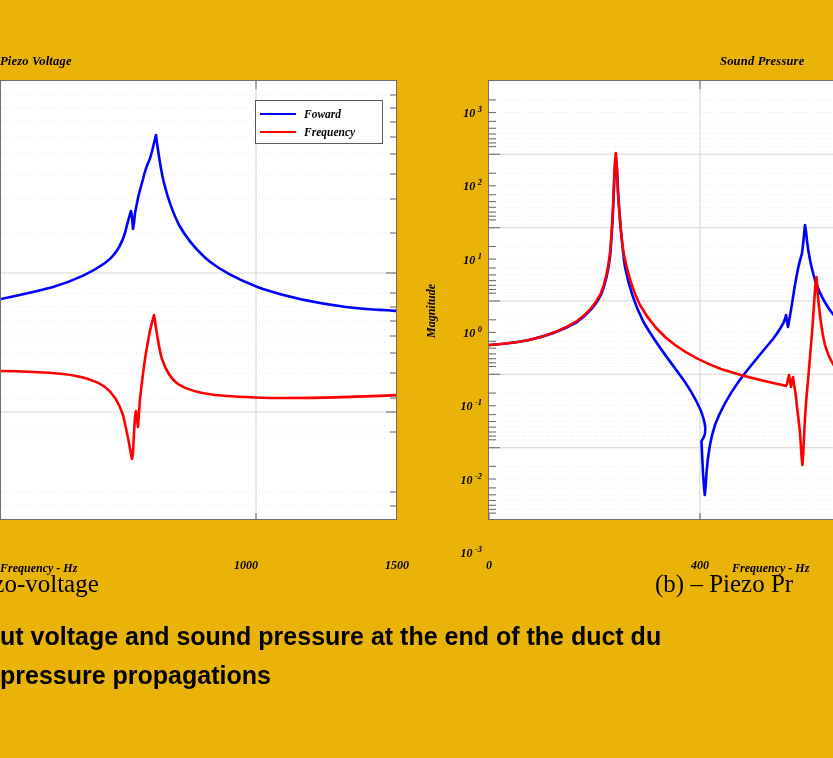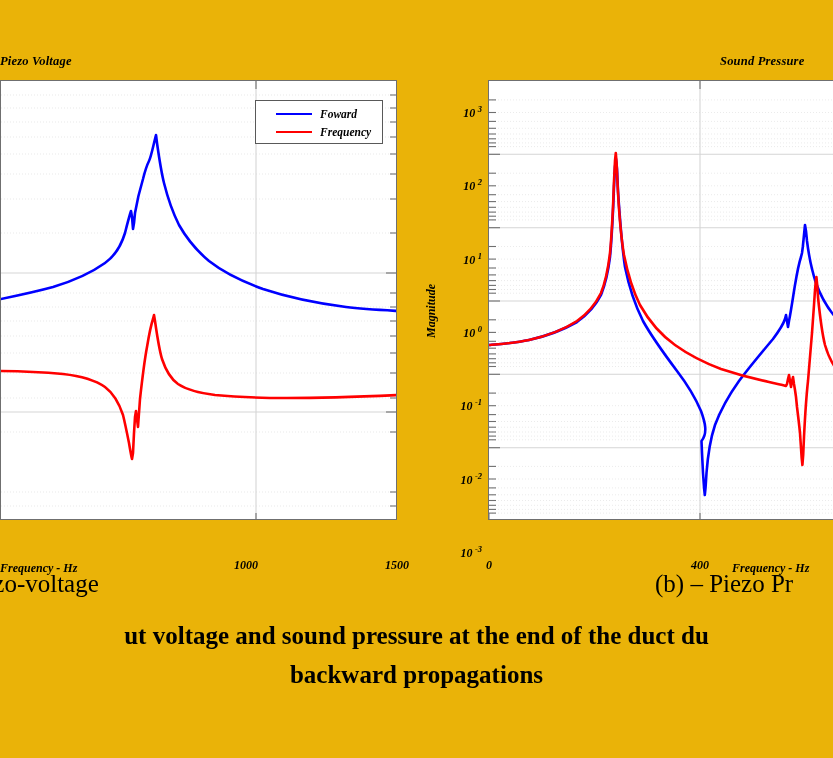--- a/index.html
+++ b/index.html
@@ -88,21 +88,21 @@
     transform: rotate(-90deg);
     transform-origin: left top;
   }
 
   
   .legend {
     position: absolute;
     background: #ffffff;
     border: 1px solid #595959;
     box-sizing: border-box;
-    padding: 4px 6px 4px 20px;
+    padding: 4px 6px 4px 4px;
   }
   .legend-row {
     display: flex;
     align-items: center;
     height: 18px;
   }
   .legend-swatch {
     width: 36px;
     height: 0;
     border-top-width: 2.6px;
@@ -125,22 +125,21 @@
     font-size: 25px;
     white-space: nowrap;
   }
   #subcap-a { left: -56px; top: 570px; }
   #subcap-b { left: 655px; top: 570px; }
 
   .maincaption {
     position: absolute;
     left: 0;
     width: 833px;
-    text-align: center;
-    font-family: Liberation Serif, serif;
+    font-family: Liberation Sans, sans-serif;
     font-weight: bold;
     font-size: 25px;
     white-space: nowrap;
   }
   #maincap-l1 { top: 622px; }
   #maincap-l2 { top: 661px; }
 </style>
 </head>
 <body>
 
@@ -453,15 +452,15 @@
     <div class="tick xtick" style="left:280px; top:478px;">400</div>
 
     <div class="axis-label vertical" style="left:4px; top:290px;">Magnitude</div>
     <div class="axis-label" style="left:312px; top:513px;">Frequency - Hz</div>
   </div>
 
   <div class="subcaption" id="subcap-a">– piezo-voltage</div>
   <div class="subcaption" id="subcap-b">(b) – Piezo Pr</div>
 
   <div class="maincaption" id="maincap-l1">ut voltage and sound pressure at the end of the duct du</div>
-  <div class="maincaption" id="maincap-l2">backward propagations</div>
+  <div class="maincaption" id="maincap-l2">pressure propagations</div>
 
 </div>
 
 </body></html>

